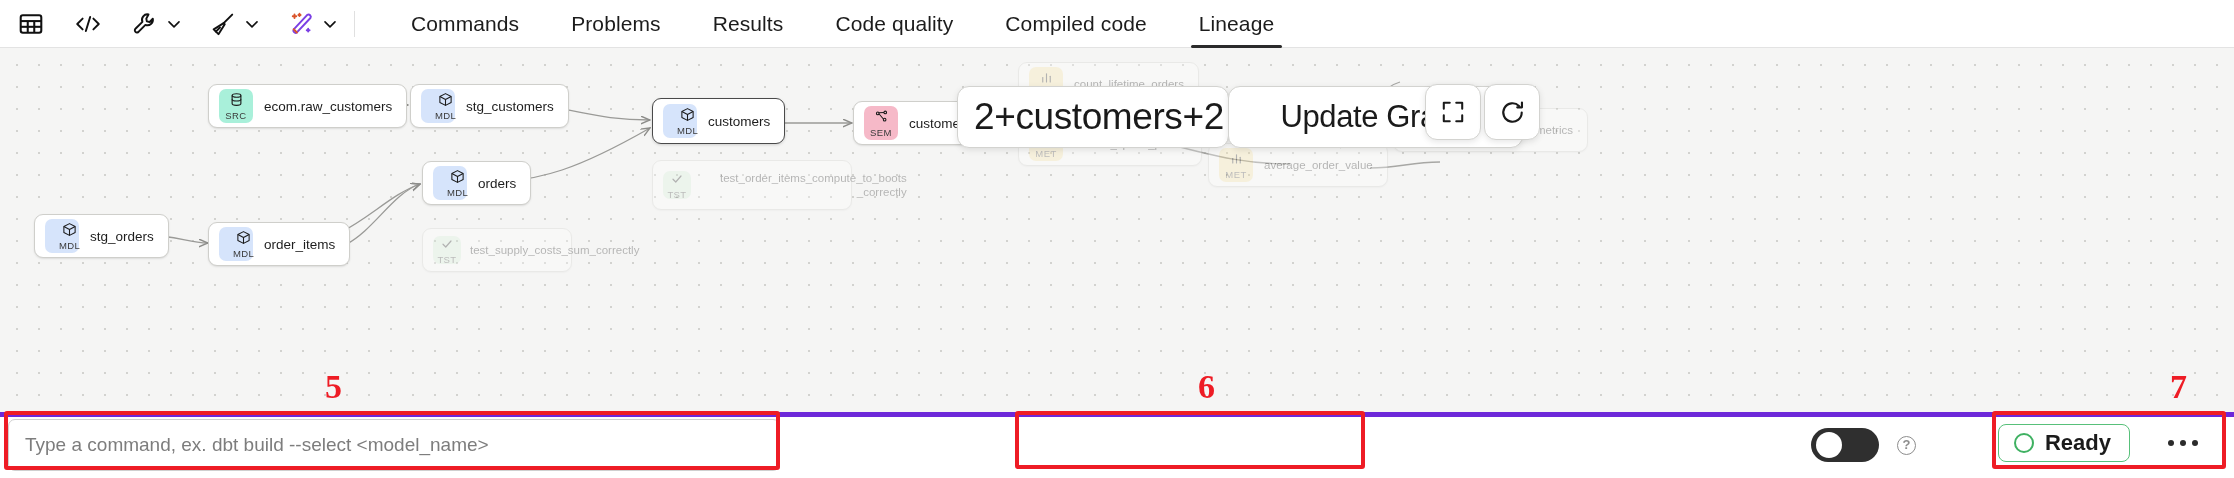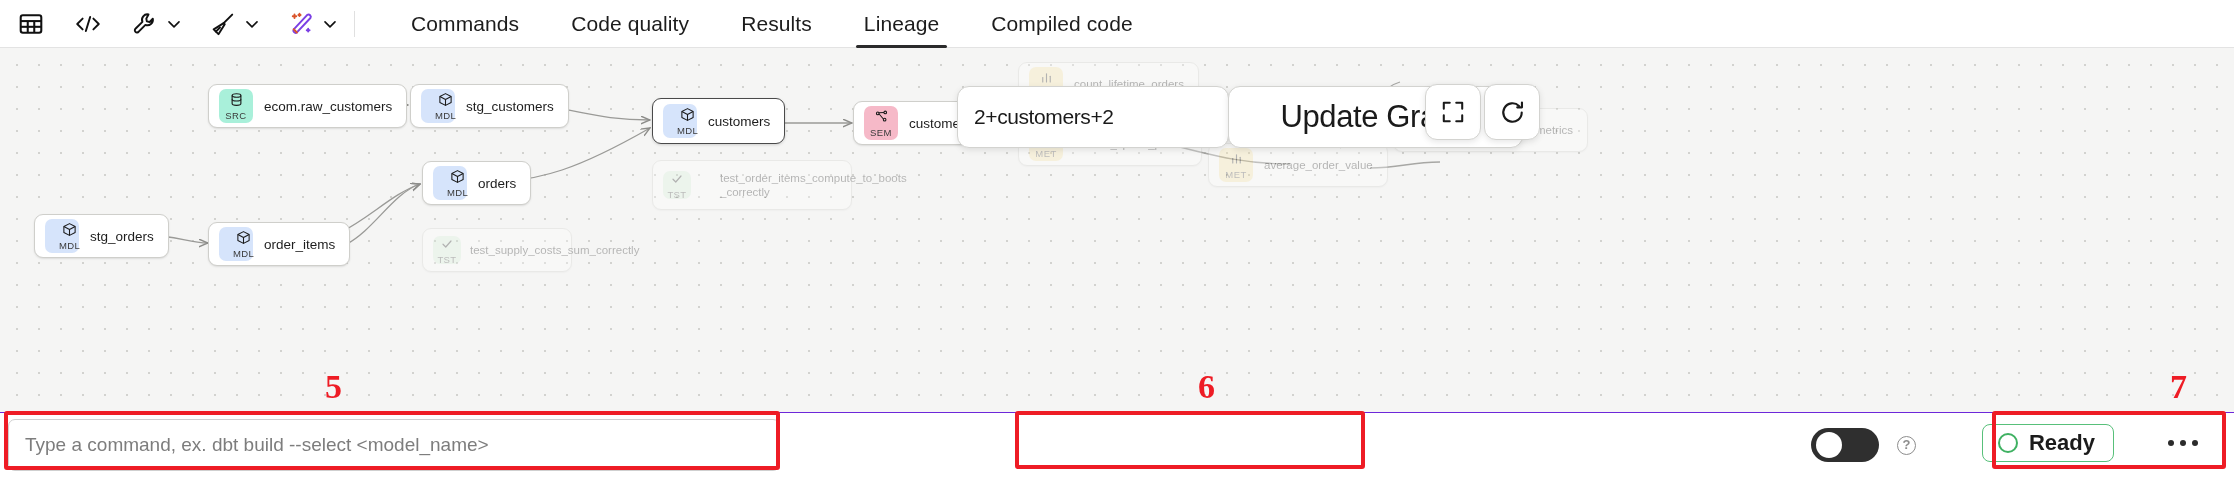--- a/index.html
+++ b/index.html
@@ -73,46 +73,46 @@
   .badge .btxt {
     font-size: 9.5px; font-weight: 400; letter-spacing: .4px;
     color: #3a3a3a; margin-top: 1px; line-height: 1;
   }
   .b-src { background: #a9f0da; }
   .b-mdl { background: #d6e4fb; padding-left: 15px; }
   .b-sem { background: #f6b9c8; }
   .b-met { background: #fbe6a8; }
   .b-tst { background: #d9f2dd; justify-content: space-between; }
   .b-svq { background: #e4e4e4; }
-  .nlabel { font-size: 13.5px; color: #1d1d1d; white-space: nowrap; }
+  .nlabel { font-size: 13.5px; color: #1d1d1d; white-space: nowrap; text-align: right; }
   .nlabel.sm { font-size: 11.5px; }
 
   
   .overlay-panel {
     position: absolute;
     background: #ffffff;
     border: 1px solid #d3d3d0;
     border-radius: 12px;
     display: flex; align-items: center; justify-content: center;
     box-shadow: 0 2px 6px rgba(0,0,0,.10);
   }
-  .overlay-text { font-size: 21px; color: #1a1a1a; letter-spacing: -.4px; }
+  .overlay-text { font-size: 37px; color: #1a1a1a; letter-spacing: -.4px; }
   .overlay-text.big { font-size: 31px; }
 
   .icon-sq {
     position: absolute; width: 56px; height: 56px;
     background: #fff; border: 1px solid #d3d3d0; border-radius: 12px;
     display: flex; align-items: center; justify-content: center;
     box-shadow: 0 2px 6px rgba(0,0,0,.10); cursor: pointer;
   }
 
   
   .bottombar {
     position: absolute; left: 0; bottom: 0; width: 2234px; height: 66px;
-    background: #ffffff; border-top: 1px solid #6d28d9;
+    background: #ffffff; border-top: 5px solid #6d28d9;
     display: flex; align-items: center;
   }
   .cmd-wrap { position: absolute; left: 8px; bottom: 7px; width: 772px; height: 52px; }
   .cmd-input {
     width: 100%; height: 100%;
     border: 1px solid #cfcfcf; border-radius: 7px;
     background: #fff; padding: 0 16px;
     font-size: 19px; color: #1c1c1c;
     font-family: "Liberation Sans", sans-serif;
   }
@@ -132,21 +132,21 @@
   }
   .defer-label { font-size: 22px; color: #1b1b1b; white-space: nowrap; }
   .help-icon {
     width: 19px; height: 19px; border-radius: 50%;
     border: 1.6px solid #8d8d8d; color: #8d8d8d;
     font-size: 13px; line-height: 16px; text-align: center;
     cursor: pointer; margin-left: 2px; font-weight: 700;
   }
 
   .ready-pill {
-    position: absolute; right: 120px; bottom: 16px;
+    position: absolute; right: 104px; bottom: 16px;
     display: flex; align-items: center; gap: 11px;
     border: 1.6px solid #58c07a; border-radius: 8px;
     padding: 5px 18px 5px 15px; background: #fff; cursor: pointer;
   }
   .ready-dot {
     width: 20px; height: 20px; border-radius: 50%;
     border: 2.4px solid #3fb162; background: #fff; flex: 0 0 auto;
   }
   .ready-text { font-size: 22px; color: #1b1b1b; font-weight: 700; }
 
@@ -230,24 +230,25 @@
         <svg width="20" height="20" viewBox="0 0 24 24" fill="none" stroke="#111" stroke-width="2" stroke-linecap="round" stroke-linejoin="round">
             <polyline points="6,9.5 12,15.5 18,9.5"></polyline>
           </svg>
       </div>
 
       <div class="tool-sep"></div>
     </div>
 
     <div class="tabs">
       <div class="tab">Commands</div>
+      <div class="tab">Problems</div>
+      <div class="tab">Results</div>
       <div class="tab">Code quality</div>
-      <div class="tab">Results</div>
+      <div class="tab">Compiled code</div>
       <div class="tab active">Lineage</div>
-      <div class="tab">Compiled code</div>
     </div>
   </div>
 
   <div class="canvas">
 
     <svg class="edges">
       <defs>
         <marker id="ar" markerWidth="8" markerHeight="8" refX="7" refY="3" orient="auto">
           <path d="M0,0 L7,3 L0,6" fill="none" stroke="#8d8d8a" stroke-width="1.1"></path>
         </marker>

